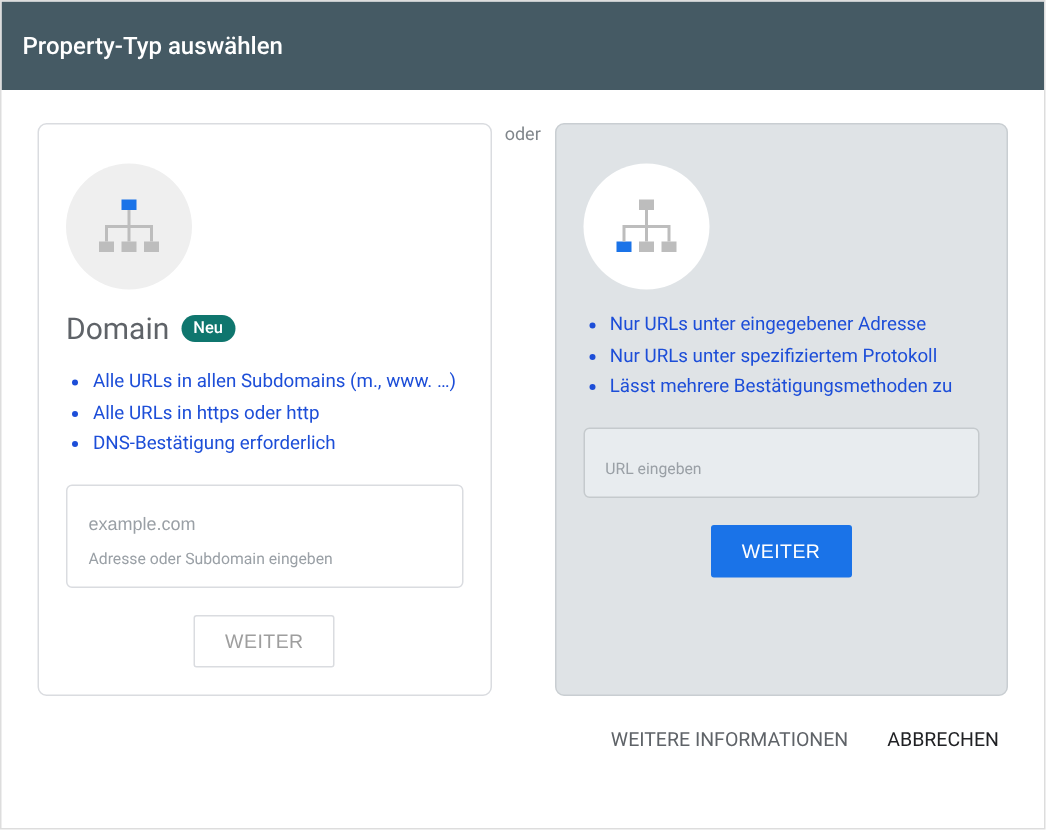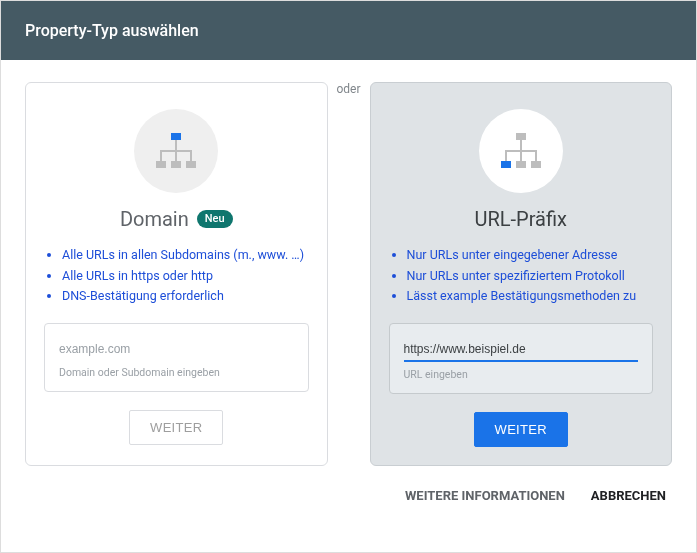--- a/index.html
+++ b/index.html
@@ -8,38 +8,38 @@
     background: #fff;
     width: 697px;
     height: 553px;
     overflow: hidden;
     color: #3c4043;
     border: 1px solid #ddd;
   }
   .titlebar {
     background: #455a64;
     color: #fff;
-    padding: 20px 24px;
+    padding: 20px 14px;
     font-size: 16px;
     font-weight: 500;
   }
   .body-wrap {
     padding: 22px 24px 0 24px;
     display: flex;
     align-items: stretch;
     gap: 0;
   }
   .card {
     flex: 1 1 0;
     border: 1px solid #dadce0;
     border-radius: 6px;
     padding: 20px 18px 18px 18px;
     display: flex;
     flex-direction: column;
-    align-items: center;
+    align-items: flex-start;
     min-height: 370px;
   }
   .card.selected {
     background: #dfe3e6;
     border-color: #c9ced2;
   }
   .divider-col {
     display: flex;
     align-items: flex-start;
     justify-content: center;
@@ -138,21 +138,21 @@
     color: #fff;
     cursor: pointer;
   }
   .footer {
     display: flex;
     justify-content: flex-end;
     align-items: center;
     gap: 26px;
     padding: 22px 30px 0 0;
     font-size: 13px;
-    font-weight: 700;
+    font-weight: 400;
     color: #5f6368;
     margin-left: 44px;
   }
   .footer .cancel { color: #202124; }
   .footer span { cursor: pointer; }
 </style>
 </head>
 <body>
 
 <div class="titlebar">
@@ -175,51 +175,47 @@
       <span>Domain</span>
       <span class="badge">Neu</span>
     </div>
     <ul class="bullets">
       <li>Alle URLs in allen Subdomains (m., www. …)</li>
       <li>Alle URLs in https oder http</li>
       <li>DNS-Bestätigung erforderlich</li>
     </ul>
     <div class="input-box">
       <input class="text-input" type="text" placeholder="example.com" style="">
-      <div class="helper">Domain oder Subdomain eingeben</div>
+      <div class="helper">Adresse oder Subdomain eingeben</div>
     </div>
     <div class="btn-row">
       <button class="btn" disabled="">WEITER</button>
     </div>
   </div>
 
   <div class="divider-col">
     <span>oder</span>
   </div>
 
   <div class="card selected">
     <div class="icon-circle">
       <svg width="44" height="40" viewBox="0 0 44 40">
         <rect x="17" y="2" width="10" height="7" fill="#bdbdbd"></rect>
         <rect x="2" y="30" width="10" height="7" fill="#1a73e8"></rect>
         <rect x="17" y="30" width="10" height="7" fill="#bdbdbd"></rect>
         <rect x="32" y="30" width="10" height="7" fill="#bdbdbd"></rect>
         <path d="M22 9 V20 M7 30 V20 H37 V30 M22 20 V30" stroke="#bdbdbd" stroke-width="2" fill="none"></path>
       </svg>
     </div>
-    <div class="card-title">
-      <span>URL-Präfix</span>
-    </div>
     <ul class="bullets">
       <li>Nur URLs unter eingegebener Adresse</li>
       <li>Nur URLs unter spezifiziertem Protokoll</li>
-      <li>Lässt example Bestätigungsmethoden zu</li>
+      <li>Lässt mehrere Bestätigungsmethoden zu</li>
     </ul>
     <div class="input-box">
-      <input class="text-input underlined" type="text" value="https://www.beispiel.de" style="">
       <div class="helper">URL eingeben</div>
     </div>
     <div class="btn-row">
       <button class="btn primary">WEITER</button>
     </div>
   </div>
 
 </div>
 
 <div class="footer">

